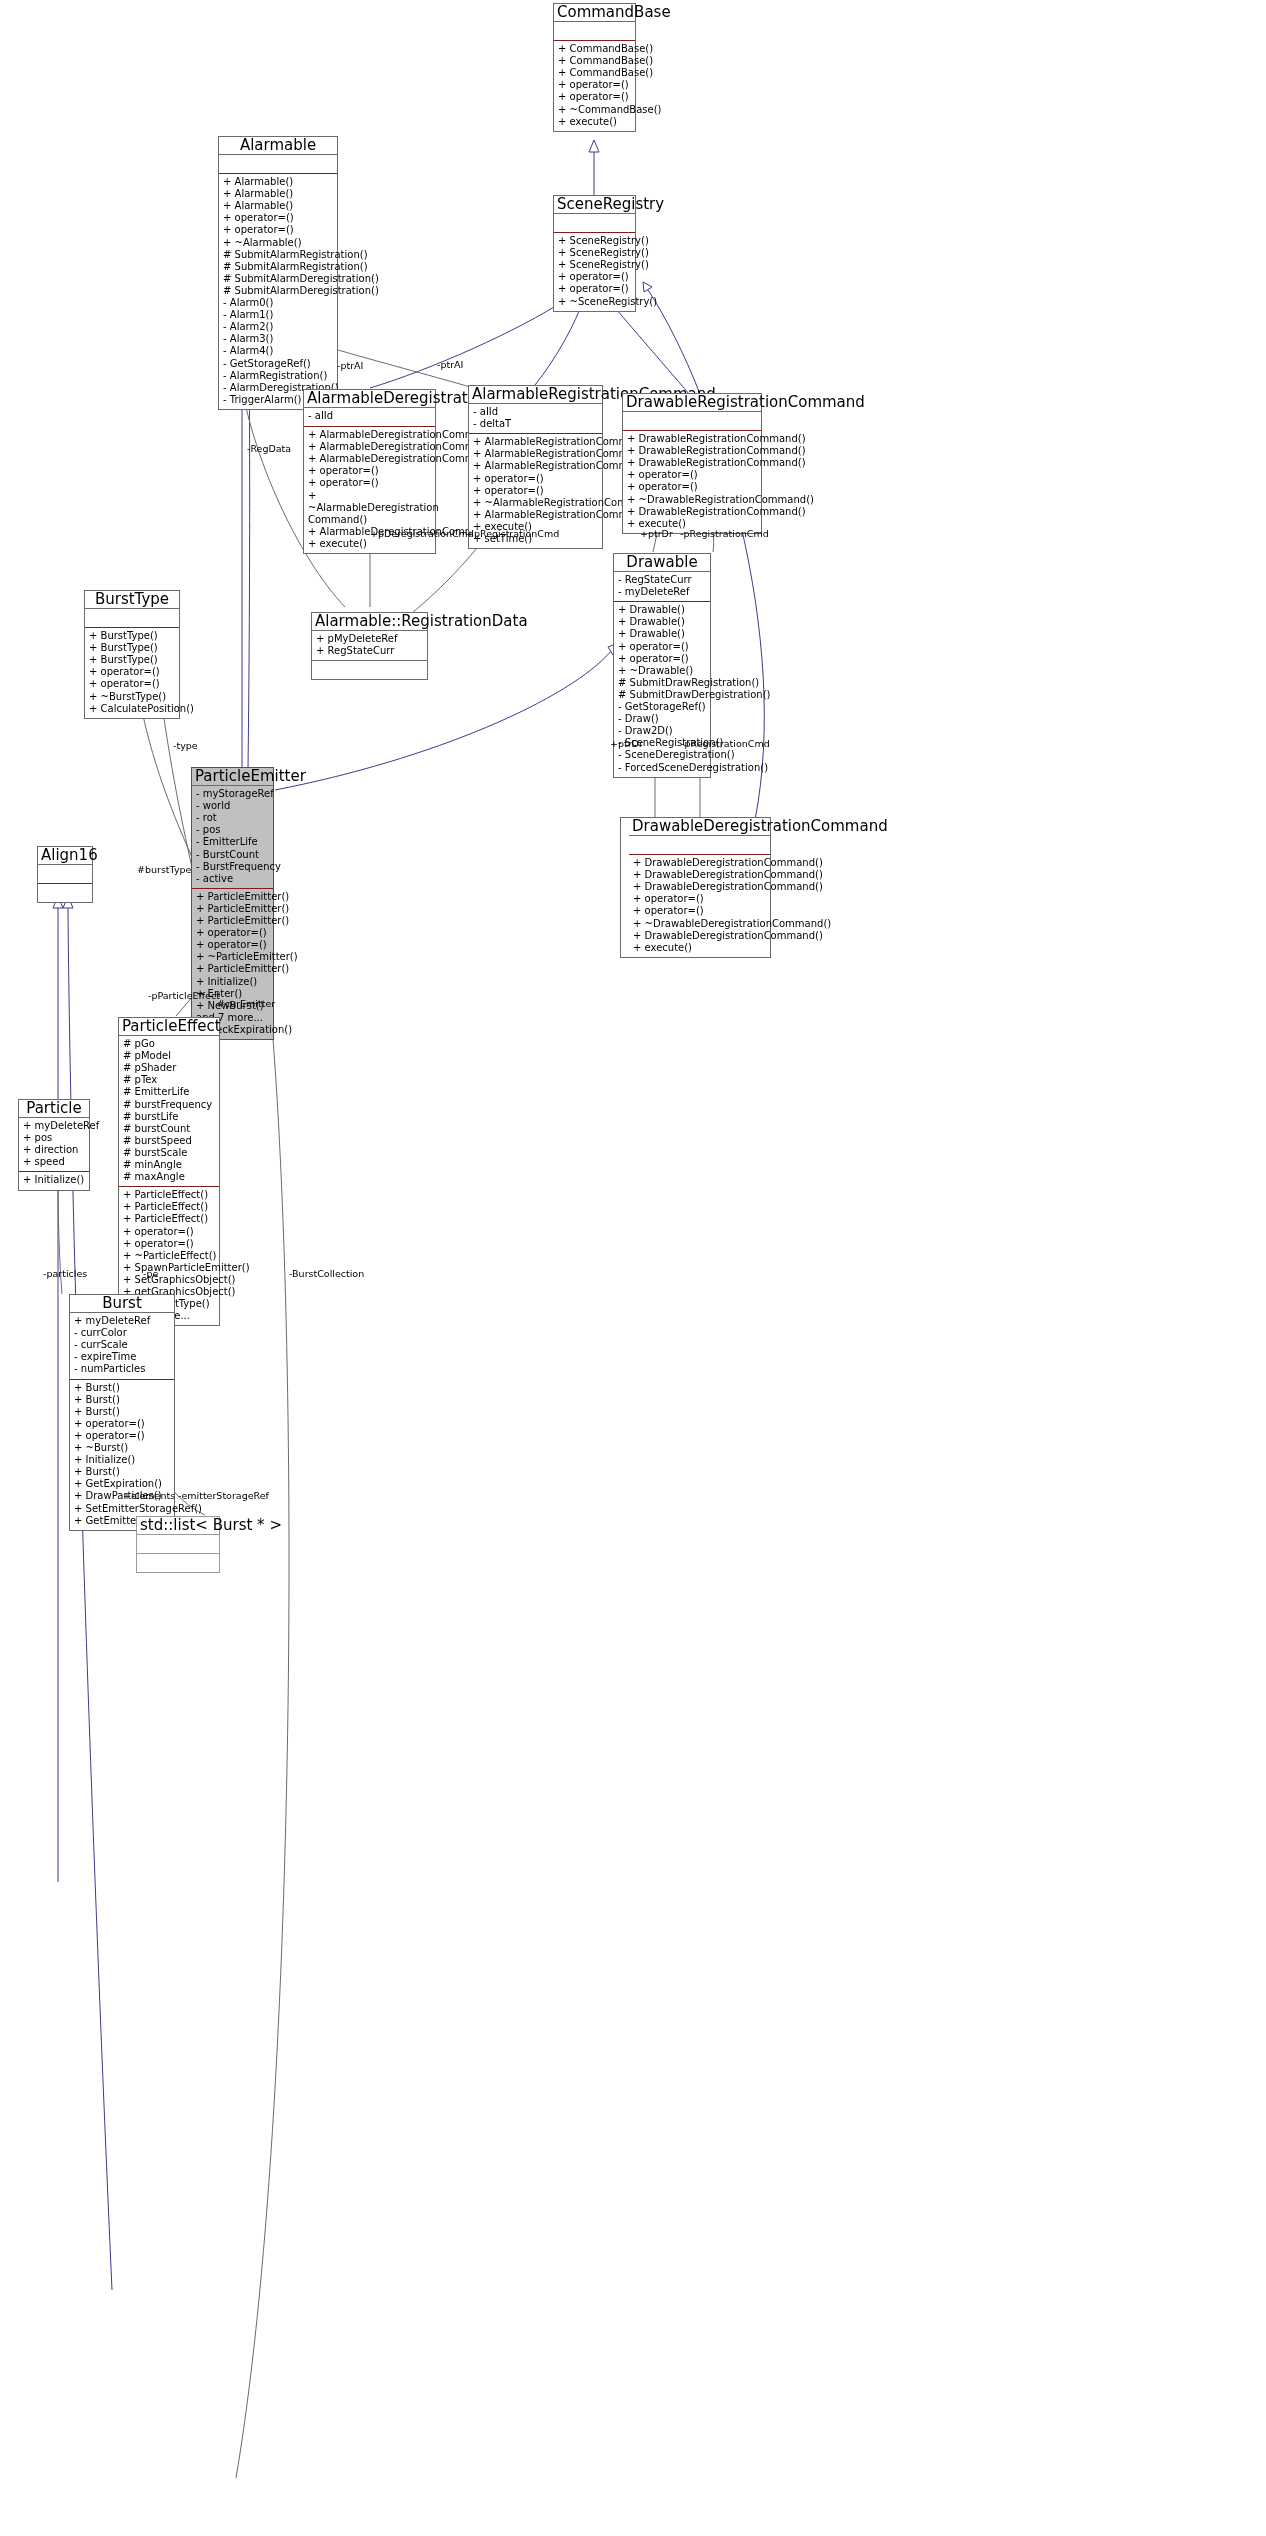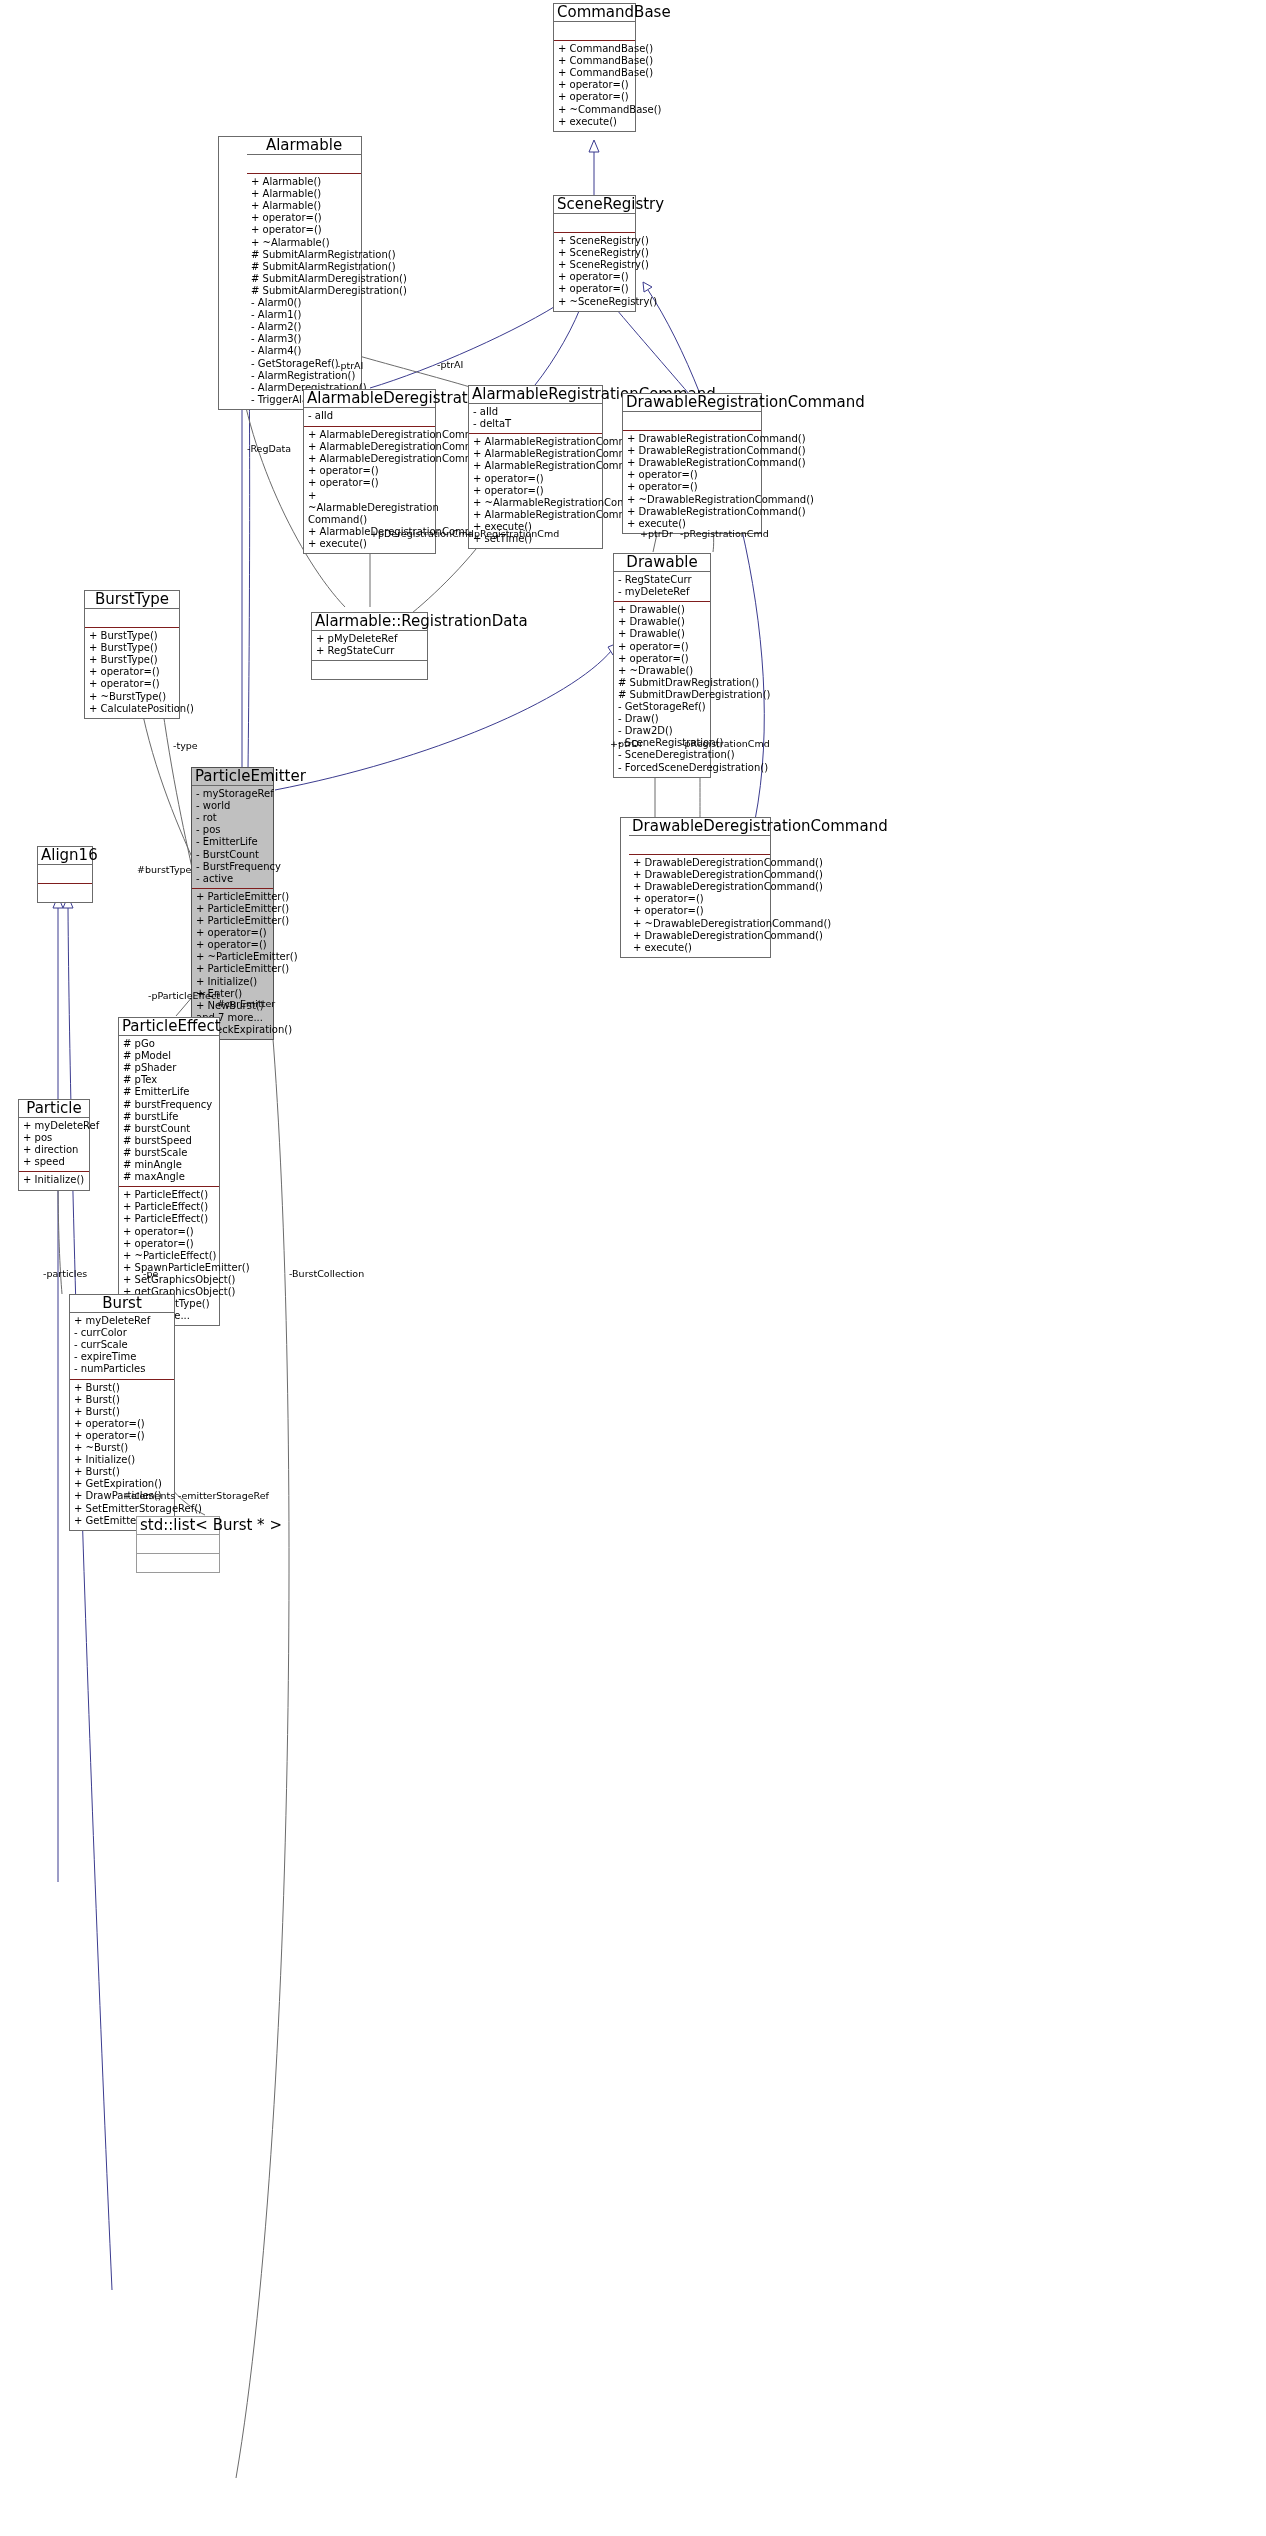--- a/index.html
+++ b/index.html
@@ -160,21 +160,21 @@
     <div class="ops">
         <div class="row">+ SceneRegistry()</div>
         <div class="row">+ SceneRegistry()</div>
         <div class="row">+ SceneRegistry()</div>
         <div class="row">+ operator=()</div>
         <div class="row">+ operator=()</div>
         <div class="row">+ ~SceneRegistry()</div>
       </div>
   </div>
 
-  <div class="uml" style="left:218px;top:136px;width:144px;padding-left:28px;">
+  <div class="uml" style="left:218px;top:136px;width:120px;">
     <div class="title">Alarmable</div>
     <div class="attrs empty"></div>
     <div class="ops">
         <div class="row">+ Alarmable()</div>
         <div class="row">+ Alarmable()</div>
         <div class="row">+ Alarmable()</div>
         <div class="row">+ operator=()</div>
         <div class="row">+ operator=()</div>
         <div class="row">+ ~Alarmable()</div>
         <div class="row"># SubmitAlarmRegistration()</div>

